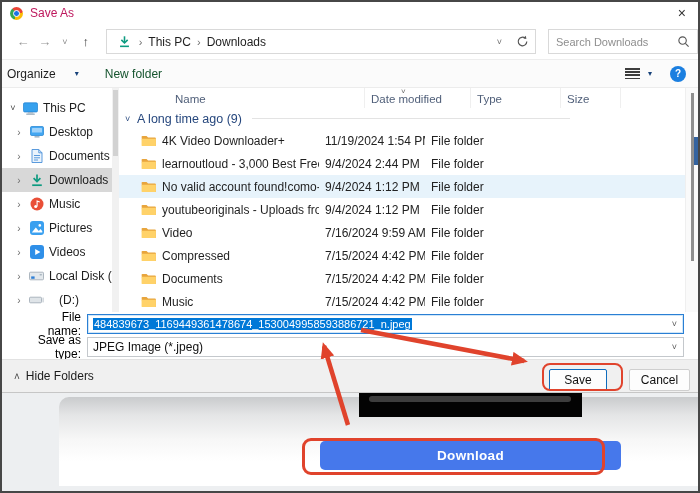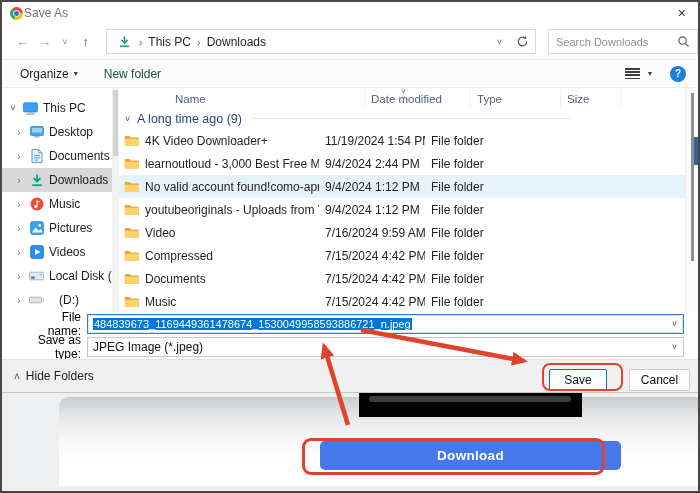--- a/index.html
+++ b/index.html
@@ -4,42 +4,42 @@
 <style>
   * { box-sizing: border-box; margin: 0; padding: 0; }
   body { font-family: "Liberation Sans", sans-serif; background:#fff; }
   .screen { position:relative; width:700px; height:493px; border:2px solid #474747; background:#fff; overflow:hidden; }
 
   
   .titlebar { position:absolute; left:0; top:0; right:0; height:22px; display:flex; align-items:center; padding-left:8px; background:#fff; }
   .chrome-ic { width:13px; height:13px; border-radius:50%;
     background:conic-gradient(from -40deg,#ea4335 0 120deg,#fbbc05 0 240deg,#34a853 0 360deg); position:relative; }
   .chrome-ic::after { content:""; position:absolute; inset:3px; background:#1a73e8; border:1.4px solid #fff; border-radius:50%; }
-  .win-title { font-size:12px; color:#737373; margin-left:1px; }
+  .win-title { font-size:12px; color:#be185d; margin-left:7px; }
   .win-close { position:absolute; right:12px; top:1px; font-size:14px; color:#333; cursor:pointer; line-height:20px; }
 
   
   .navbar { position:absolute; left:0; top:22px; right:0; height:36px; display:flex; align-items:center; background:#fff; border-bottom:1px solid #ededed; }
   .nav-arrow { font-size:13px; text-align:center; }
   .a-back { color:#979797; margin-left:10px; width:22px; }
   .a-fwd  { color:#979797; width:22px; }
   .a-hist { color:#8a8a8a; width:18px; font-size:9px; }
   .a-up   { color:#3c3c3c; width:24px; }
   .crumb-box { height:25px; border:1px solid #d9d9d9; display:flex; align-items:center; margin-left:8px; width:432px; padding:0 6px; }
   .crumb-sep { color:#6e6e6e; font-size:11px; margin:0 6px; }
   .crumb-item { font-size:12px; color:#1f1f1f; white-space:nowrap; }
   .crumb-spacer { flex:1; }
   .crumb-dd { color:#6a6a6a; font-size:9px; margin-right:14px; }
   .search-box { height:25px; border:1px solid #d9d9d9; display:flex; align-items:center; margin-left:12px; width:150px; padding:0 7px; }
   .search-input { border:none; outline:none; flex:1; font-size:11px; color:#333; font-family:"Liberation Sans",sans-serif; min-width:0; }
   .search-input::placeholder { color:#8e8e8e; }
 
   
   .cmdbar { position:absolute; left:0; top:58px; right:0; height:28px; display:flex; align-items:center; background:#fbfbfb; border-bottom:1px solid #ececec; }
-  .organize { margin-left:18px; font-size:12px; color:#1f1f1f; display:flex; align-items:center; gap:5px; cursor:pointer; }
+  .organize { margin-left:5px; font-size:12px; color:#1f1f1f; display:flex; align-items:center; gap:19px; cursor:pointer; }
   .caret { font-size:8px; color:#17427a; }
   .newfolder { margin-left:26px; font-size:12px; color:#14532d; cursor:pointer; }
   .cmd-right { margin-left:auto; display:flex; align-items:center; margin-right:12px; gap:8px; }
   .viewlist-ic { width:15px; height:11px; background:repeating-linear-gradient(#3d3d3d 0 1.6px, transparent 1.6px 3.2px); }
   .view-caret { font-size:8px; color:#17427a; margin-right:10px; }
   .help-ic { width:16px; height:16px; border-radius:50%; background:#1b7fe0; color:#fff; font-size:10px; font-weight:bold; display:flex; align-items:center; justify-content:center; }
 
   
   .main { position:absolute; left:0; top:86px; right:0; height:224px; background:#fff; }
   .sidebar { position:absolute; left:0; top:0; bottom:0; width:110px; padding-top:8px; overflow:hidden; }
@@ -63,21 +63,21 @@
   .hcell.c-date, .hcell.c-type, .hcell.c-size { padding-left:6px; }
 
   .grouprow { height:21px; display:flex; align-items:center; padding-left:6px; cursor:pointer; }
   .gchev { font-size:9px; color:#26477d; width:12px; }
   .glabel { font-size:12.5px; color:#26477d; margin-left:0; white-space:nowrap; }
   .gline { flex:1; height:1px; background:#e3e3e3; margin-left:10px; margin-right:128px; }
 
   .frow { display:grid; grid-template-columns:200px 106px 90px 60px 1fr; height:23px; align-items:center; cursor:default; }
   .frow.hl { background:#e7f3fb; }
   .cell { font-size:12px; color:#1f1f1f; white-space:nowrap; overflow:hidden; }
-  .cell.name { display:flex; align-items:center; padding-left:5px; }
+  .cell.name { display:flex; align-items:center; padding-left:22px; }
   .cell.date, .cell.type, .cell.size { padding-left:6px; color:#222; }
   .ficon { width:15px; height:12px; margin-right:6px; flex:0 0 auto; display:flex; }
 
   .list-scroll { position:absolute; right:0; top:0; bottom:0; width:13px; background:#fafafa; border-left:1px solid #efefef; }
   .list-thumb { position:absolute; left:5px; top:5px; width:3px; height:168px; background:#8f8f8f; }
   .sliver { position:absolute; right:0; top:135px; width:4px; height:28px; background:#34639f; z-index:6; }
 
   
   .field-row { position:absolute; left:0; right:0; display:flex; align-items:center; background:#fff; }
   .fr-name { top:310px; height:23px; }

